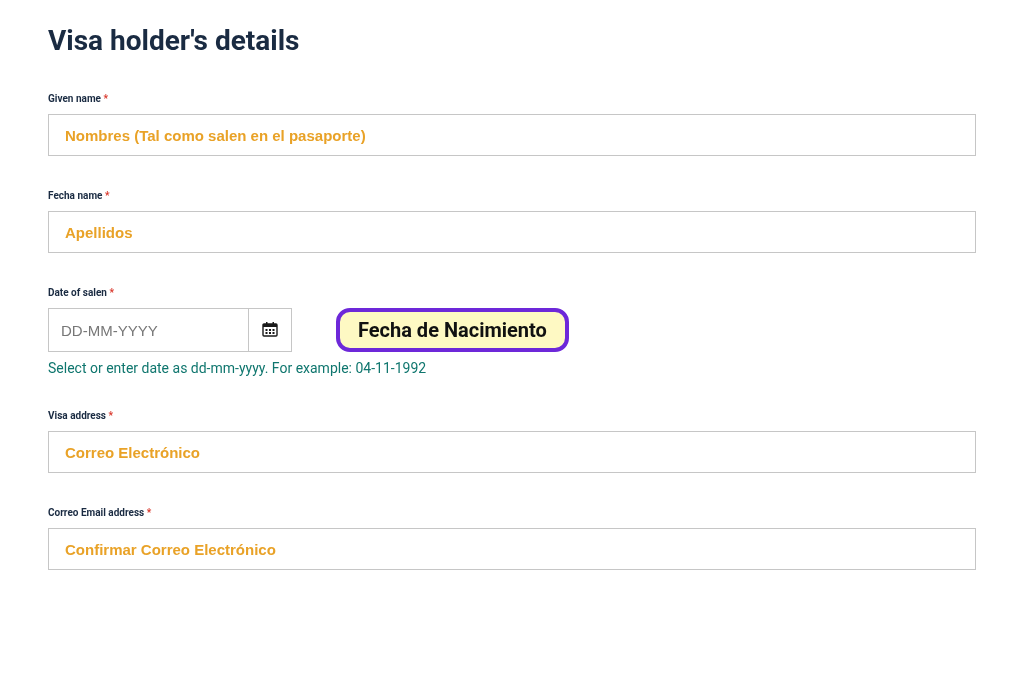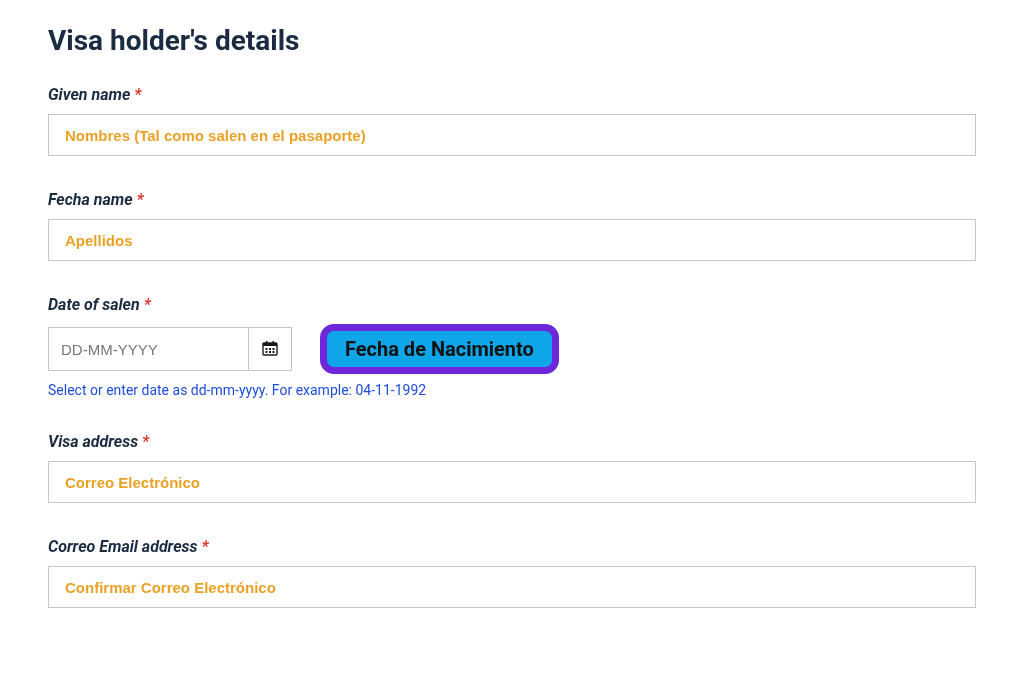--- a/index.html
+++ b/index.html
@@ -6,32 +6,31 @@
   body {
     font-family: -apple-system, BlinkMacSystemFont, "Segoe UI", Roboto, Helvetica, Arial, sans-serif;
     background: #fff;
     padding: 24px 48px;
     color: #1a2b42;
   }
   h2.section-title {
     font-size: 28px;
     font-weight: 700;
     color: #1a2b42;
-    margin-bottom: 28px;
+    margin-bottom: 36px;
   }
   .field-group {
     margin-bottom: 34px;
   }
   .field-label {
-    font-size: 16px;
+    font-size: 10px;
     font-weight: 700;
     color: #1a2b42;
     margin-bottom: 10px;
     display: block;
-    font-style: italic;
   }
   .req {
     color: #d9362a;
     font-weight: 700;
   }
   .text-input {
     width: 100%;
     height: 42px;
     border: 1px solid #c6c6c6;
     padding: 0 16px;
@@ -46,21 +45,21 @@
     font-weight: 700;
   }
   .text-input::placeholder {
     color: #777;
     font-weight: 400;
     font-size: 15px;
   }
   .date-row {
     display: flex;
     align-items: center;
-    gap: 28px;
+    gap: 44px;
   }
   .date-wrap {
     display: flex;
   }
   .date-input {
     width: 200px;
     height: 44px;
     border: 1px solid #c6c6c6;
     border-right: none;
     padding: 0 12px;
@@ -76,32 +75,32 @@
     width: 44px;
     height: 44px;
     border: 1px solid #c6c6c6;
     background: #fff;
     display: flex;
     align-items: center;
     justify-content: center;
     cursor: pointer;
   }
   .annot-box {
-    border: 7px solid #6d28d9;
+    border: 4px solid #6d28d9;
     border-radius: 14px;
     padding: 6px 18px;
     font-size: 20px;
     font-weight: 700;
     color: #111;
-    background: #0ea5e9;
+    background: #fef9c3;
     display: inline-block;
   }
   .helper-text {
     font-size: 14px;
-    color: #1d4ed8;
+    color: #0f766e;
     margin-top: 8px;
     font-weight: 400;
   }
   .cal-icon-svg { width: 16px; height: 16px; }
 </style>
 </head>
 <body>
 
 <h2 class="section-title">Visa holder's details</h2>
 

